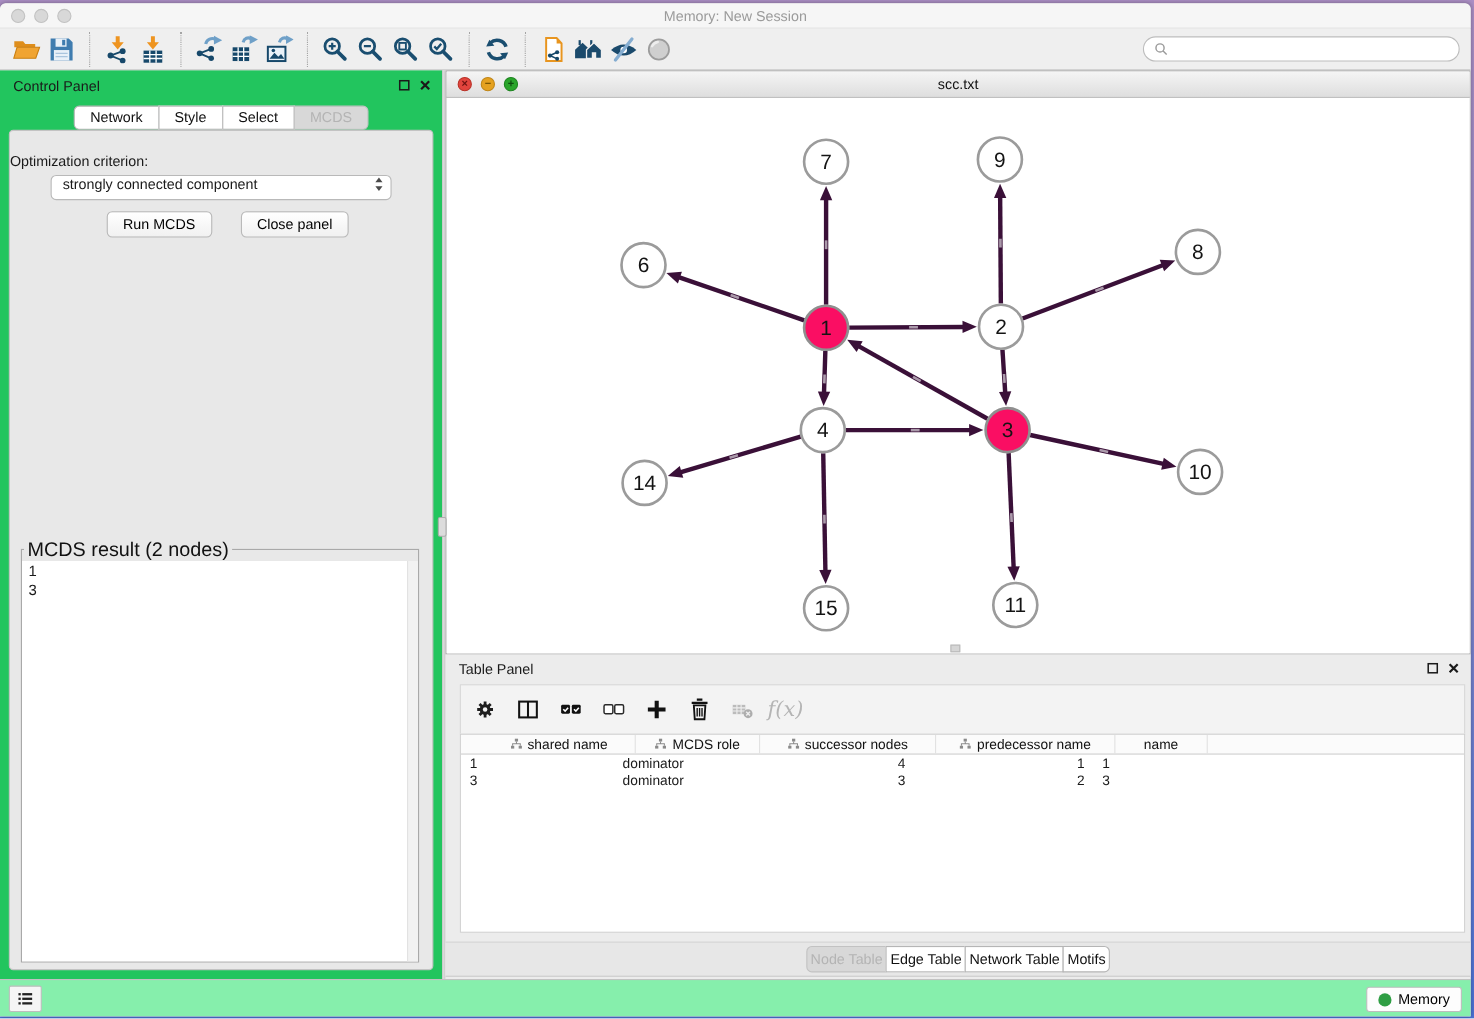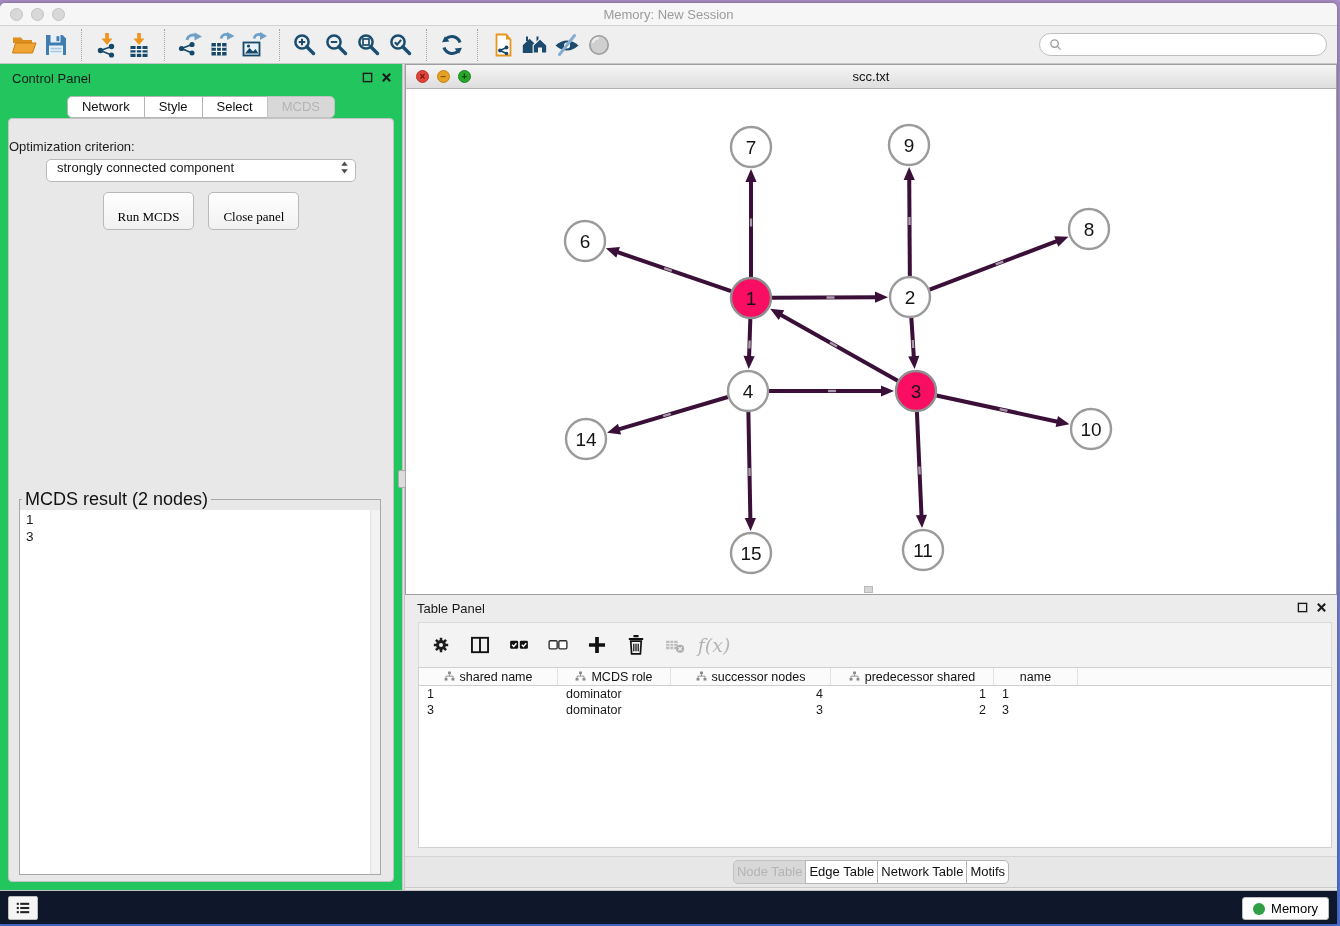--- a/index.html
+++ b/index.html
@@ -43,21 +43,21 @@
   .seg:last-child { border-radius:0 5px 5px 0; }
   .seg.active { background:#D8D8D8; color:#B4B4B4; border-color:#C2C2C2; }
   .cp-content { position:absolute; left:8px; right:8px; top:54px; bottom:8px; background:#E8E8E8;
                 border:1px solid #C3C3C3; border-radius:4px; }
   .opt-label { position:absolute; left:0; right:0; top:20px; text-align:left; }
   .combo { position:absolute; left:37px; top:40px; width:310px; height:23px; background:#fff;
            border:1px solid #B9B9B9; border-radius:5px; display:flex; align-items:flex-start; padding:0 6px 0 10px; }
   .combo .val { flex:1; }
   .btn-row { position:absolute; left:0; right:0; top:73px; display:flex; justify-content:center; gap:14px; }
   .push-btn { background:linear-gradient(#FFFFFF,#F1F1F1); border:1px solid #B9B9B9; border-radius:5px;
-              padding:16px 14px 4px; font-size:13px; font-family:Liberation Serif, serif; }
+              padding:3px 14px 4px; font-size:13px; font-family:Liberation Sans, sans-serif;margin-left:12px; }
   fieldset.result { position:absolute; left:10px; right:12px; top:370px; bottom:6px;
                     border:1px solid #A9A9A9; }
   fieldset.result legend { font-size:18px; padding:0 3px; margin-left:2px; background:#E8E8E8; color:#111; }
   .result-body { position:absolute; left:0; right:0; top:0; bottom:0; background:#fff; overflow:hidden; }
   .result-text { padding:1px 6px; white-space:pre; font-size:13.5px; line-height:17px; }
   .result-scroll { position:absolute; right:0; top:0; bottom:0; width:10px; background:#F2F2F2; border-left:1px solid #E2E2E2; }
 
   
   .splitter { position:absolute; left:402px; top:0; width:3px; bottom:0; background:#E2E2E2;
               border-left:1px solid #C6C6C6; border-right:1px solid #C6C6C6; }
@@ -83,33 +83,33 @@
   
   .table-panel { position:absolute; left:0; top:531px; right:0; bottom:0; background:#ECECEC; }
   .tp-title { position:absolute; left:12px; top:6px; color:#1a1a1a; }
   .tp-toolbar { position:absolute; left:13px; right:5px; top:27px; height:46px; background:#F3F3F3;
                 border:1px solid #D8D8D8; display:flex; align-items:center; padding-left:10px; gap:15px; }
   .tp-btn { background:none; border:none; width:24px; height:24px; display:flex; align-items:center; justify-content:center; }
   .tp-btn svg { width:22px; height:22px; }
   .fx { font-family:"DejaVu Serif", serif; font-style:italic; font-size:19px; color:#AEAEAE;text-align:center; }
   .tp-table { position:absolute; left:13px; right:5px; top:72px; height:181px; background:#fff;
               border:1px solid #D0D0D0; overflow:hidden; }
-  .t-head { display:flex; height:18px; background:#FBFBFB; border-bottom:1px solid #CFCFCF; }
+  .t-head { display:flex; height:18px; background:#FBFBFB; border-bottom:1px solid #CFCFCF;padding-left:20px; }
   .th { display:flex; align-items:center; justify-content:center; gap:5px; font-size:12.5px;
         border-right:1px solid #E2E2E2; color:#111; overflow:hidden; }
   .th:last-child { border-right:none; }
   .tr { display:flex; height:16px; }
   .td { font-size:12.5px; padding:0 8px; line-height:16px; overflow:hidden; white-space:nowrap; }
   .tabs-strip { position:absolute; left:0; right:0; top:261px; height:32px; background:#E7E7E7;
                 border-top:1px solid #D4D4D4; border-bottom:1px solid #CBCBCB;
                 display:flex; justify-content:center; align-items:center; }
   .tabs-strip .seg { padding:3px 3px 4px; }
 
   
-  .statusbar { position:absolute; left:0; bottom:0; right:0; height:34px; background:#0f172a; border-top:1px solid #C2C2C2; }
+  .statusbar { position:absolute; left:0; bottom:0; right:0; height:34px; background:#86efac; border-top:1px solid #C2C2C2; }
   .list-btn { position:absolute; left:8px; top:5px; width:30px; height:24px; background:#F5F5F5;
               border:1px solid #BDBDBD; border-radius:2px; display:flex; align-items:center; justify-content:center; }
   .list-btn svg { width:18px; height:18px; }
   .memory-btn { position:absolute; right:8px; top:6px; height:23px; background:#FDFDFD; border:1px solid #BDBDBD;
                 border-radius:3px; display:flex; align-items:center; gap:6px; padding:0 10px; font-size:13px; }
   .mem-dot { width:12px; height:12px; border-radius:50%; }
 </style>
 </head>
 <body>
 
@@ -527,21 +527,21 @@
                   </svg>
                   <span>successor nodes</span>
                 </div>
                 <div class="th" style="width:163px">
                   <svg viewBox="0 0 12 12" width="11" height="11">
                     <rect x="4.4" y="0.6" width="3.2" height="2.8" fill="#8A8A8A"></rect>
                     <rect x="0.6" y="7.6" width="3.2" height="2.8" fill="#8A8A8A"></rect>
                     <rect x="8.2" y="7.6" width="3.2" height="2.8" fill="#8A8A8A"></rect>
                     <path d="M6 3.4v2.2M2.2 7.6V5.6h7.6v2" fill="none" stroke="#8A8A8A" stroke-width="1"></path>
                   </svg>
-                  <span>predecessor shared</span>
+                  <span>predecessor name</span>
                 </div>
                 <div class="th" style="width:84px">
                   <span>name</span>
                 </div>
                 <div class="th" style="flex:1"></div>
               </div>
           <div id="t-body">
                 <div class="tr">
                   <div class="td" style="width:139px;text-align:left">1</div>
                   <div class="td" style="width:113px;text-align:left">dominator</div>

